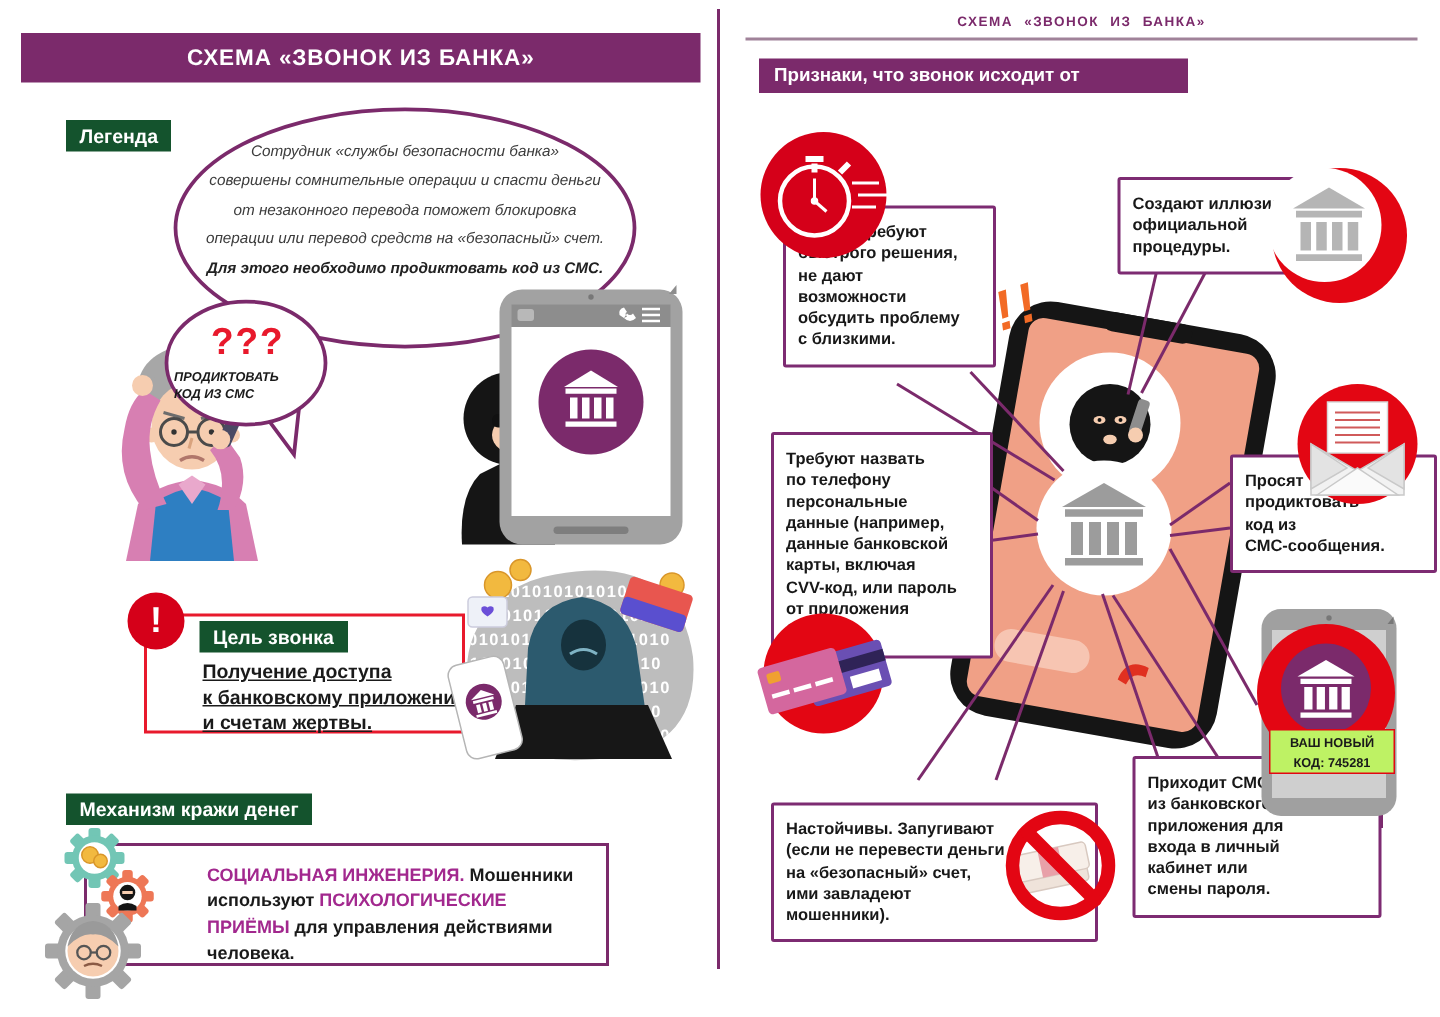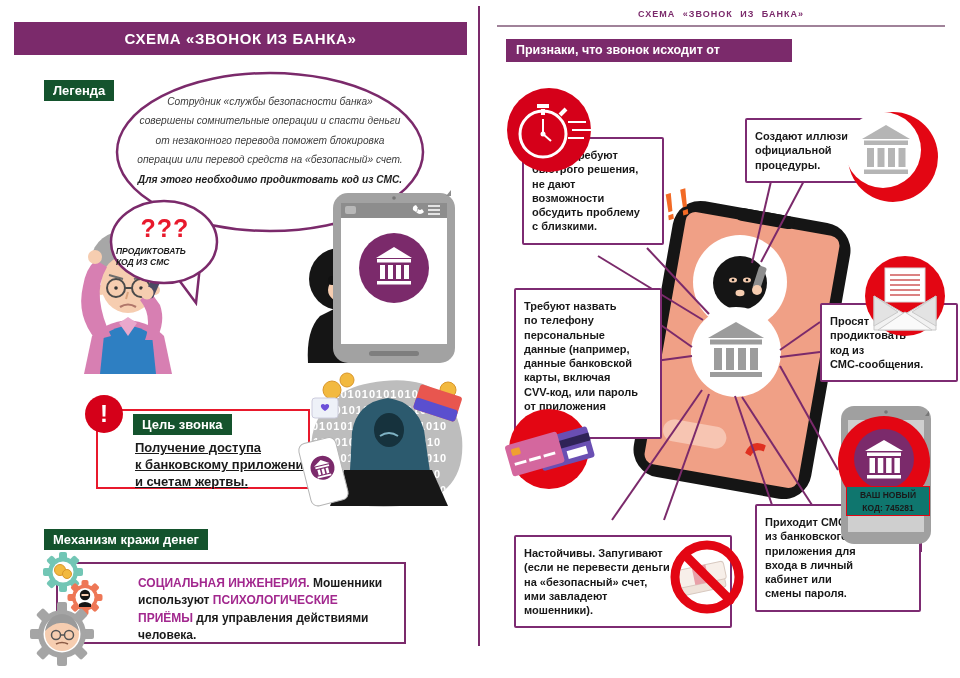--- a/index.html
+++ b/index.html
@@ -407,18 +407,18 @@
     <g fill="#fff">
       <polygon points="884,440 903,451 865,451"></polygon>
       <rect x="867" y="452.5" width="34" height="3.5"></rect>
       <rect x="869.5" y="458" width="5.5" height="15"></rect>
         <rect x="877.8" y="458" width="5.5" height="15"></rect>
       <rect x="886.1" y="458" width="5.5" height="15"></rect>
         <rect x="894.4" y="458" width="5.5" height="15"></rect>
       <rect x="867" y="475" width="34" height="3.5"></rect>
     </g>
   </svg>
-  <div class="abs z4" style="left:846px;top:486px;width:84px;height:30px;background:#0f766e;border:1.5px solid #e30613;text-align:center;font-size:8.5px;font-weight:bold;line-height:1.5;padding-top:2px;box-sizing:border-box;">
+  <div class="abs z4" style="left:846px;top:486px;width:84px;height:30px;background:#bef264;border:1.5px solid #e30613;text-align:center;font-size:8.5px;font-weight:bold;line-height:1.5;padding-top:2px;box-sizing:border-box;">
     <div>ВАШ НОВЫЙ</div>
     <div>КОД: 745281</div>
   </div>
 
 </div>
 
 </body></html>

